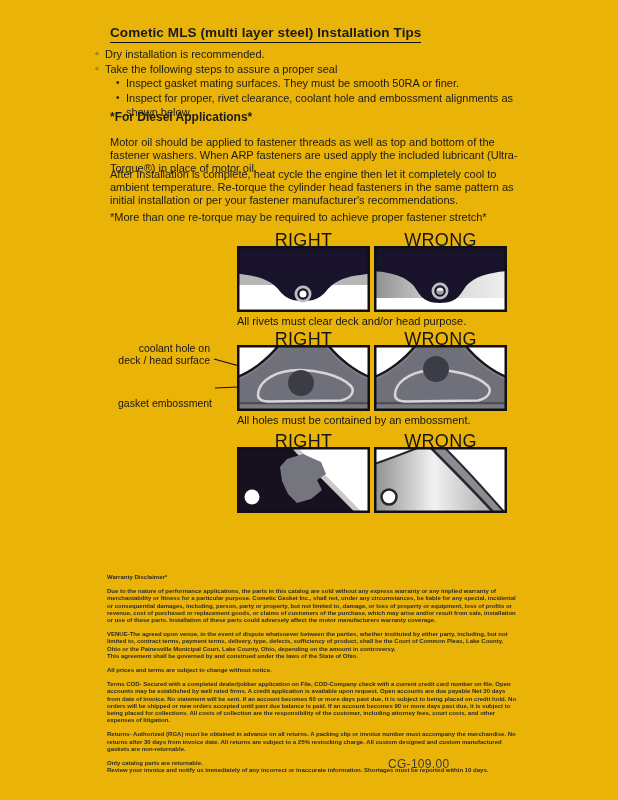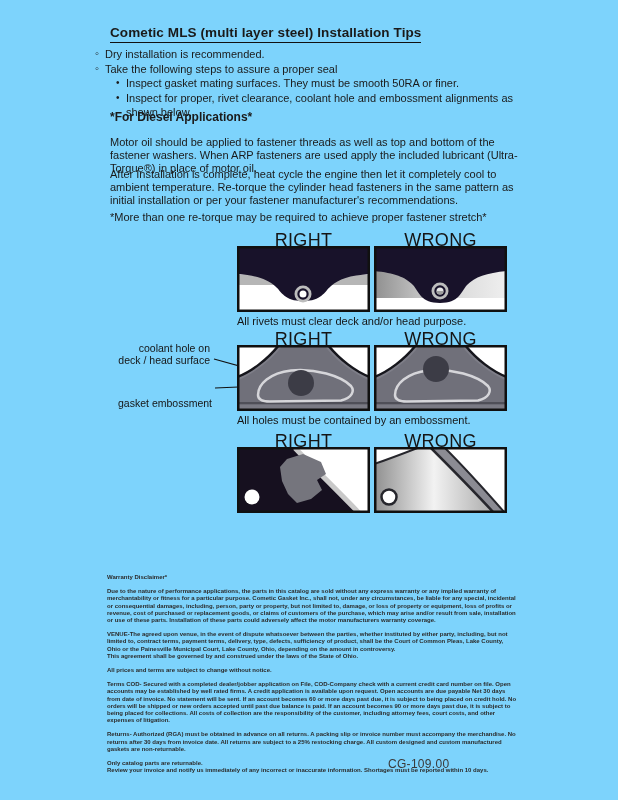--- a/index.html
+++ b/index.html
@@ -1,17 +1,17 @@
 <!DOCTYPE html>
 <html><head>
 <meta charset="utf-8">
 <style>
   html,body{margin:0;padding:0;background:#e8e8e8;}
   .page{
-    position:relative;width:618px;height:800px;background:#7dd3fc;
+    position:relative;width:618px;height:800px;background:#eab308;
     font-family:"Liberation Sans", sans-serif;color:#1a1a1a;overflow:hidden;
     margin:0 auto;
   }
   .abs{position:absolute;}
   .title{
     left:110px;top:25px;font-size:13.5px;font-weight:bold;
     border-bottom:1.6px solid #111;padding-bottom:2px;letter-spacing:.1px;
   }
   .bullets{left:95px;top:47px;width:430px;font-size:11px;line-height:14.6px;}
   .bullet{position:relative;padding-left:10px;}

